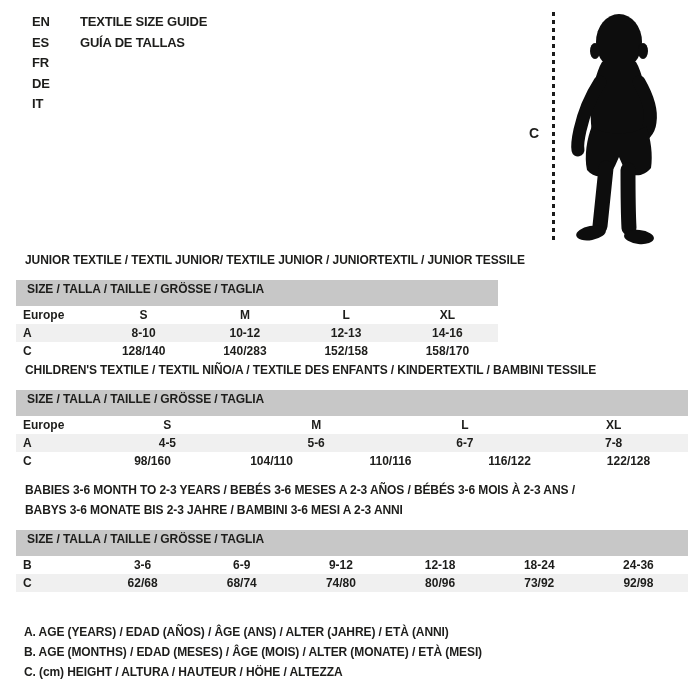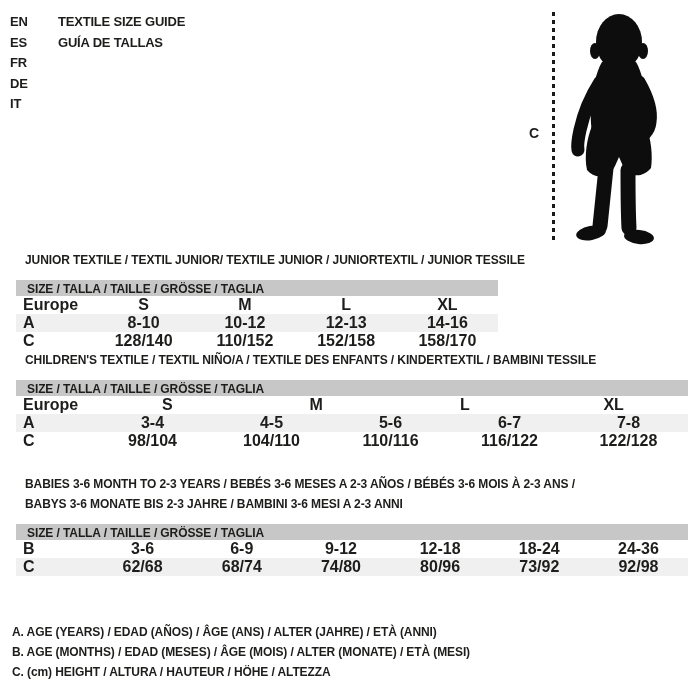--- a/index.html
+++ b/index.html
@@ -8,49 +8,49 @@
     --txt:#1d1d1b;
     --sil:#0d0d0d;
   }
   html,body{margin:0;padding:0;}
   body{
     width:700px;height:700px;background:#ffffff;position:relative;overflow:hidden;
     font-family:"Liberation Sans", sans-serif;color:var(--txt);
     -webkit-font-smoothing:antialiased;
   }
   
-  .lang-block{position:absolute;left:10px;top:12px;}
+  .lang-block{position:absolute;left:32px;top:12px;}
   .lang-row{display:flex;line-height:20.5px;font-size:13px;font-weight:bold;letter-spacing:-0.2px;}
   .lang-code{width:48px;}
   .lang-label{white-space:nowrap;}
   
   .figure-block{position:absolute;left:528px;top:8px;width:160px;height:242px;}
   .measure-label{position:absolute;left:1px;top:117px;font-size:14px;font-weight:bold;}
   .dashed-line{
     position:absolute;left:24px;top:4px;width:3px;height:232px;
     background:repeating-linear-gradient(to bottom,#1a1a1a 0 4px,transparent 4px 8px);
   }
   .toddler-svg{position:absolute;left:34px;top:2px;}
   
   .tables-block{position:absolute;left:16px;top:250px;}
   .size-table.t0{width:482px;}
-  .size-table.t1{width:672px;margin-bottom:24px;}
+  .size-table.t1{width:672px;margin-bottom:10px;}
   .size-table.t2{width:672px;}
   .tbl-title{margin-left:9px;margin-bottom:10px;font-size:12px;font-weight:bold;letter-spacing:-0.1px;}
   .title-line{line-height:20px;white-space:nowrap;}
   .tbl-head{
-    height:16px;line-height:18px;background:var(--header-bg);
+    height:26px;line-height:18px;background:var(--header-bg);
     padding-left:11px;font-size:12px;font-weight:bold;letter-spacing:-0.1px;
   }
-  .tbl-row{display:flex;height:18px;line-height:18px;font-size:16px;font-weight:bold;}
+  .tbl-row{display:flex;height:18px;line-height:18px;font-size:12px;font-weight:bold;}
   .tbl-row.alt{background:var(--alt-bg);}
   .cell.label{width:70px;padding-left:7px;}
   .cell.val{flex:1;text-align:center;}
   
-  .legend-block{position:absolute;left:12px;top:622px;}
+  .legend-block{position:absolute;left:24px;top:622px;}
   .legend-line{line-height:20px;font-size:12px;font-weight:bold;letter-spacing:-0.1px;white-space:nowrap;}
 </style>
 </head>
 <body>
 
 <div class="lang-block" id="langs">
     <div class="lang-row">
       <span class="lang-code">EN</span>
       <span class="lang-label">TEXTILE SIZE GUIDE</span>
     </div>
@@ -105,48 +105,47 @@
       <div class="tbl-row alt">
         <div class="cell label">A</div>
         <div class="cell val">8-10</div>
         <div class="cell val">10-12</div>
         <div class="cell val">12-13</div>
         <div class="cell val">14-16</div>
       </div>
       <div class="tbl-row">
         <div class="cell label">C</div>
         <div class="cell val">128/140</div>
-        <div class="cell val">110/152</div>
+        <div class="cell val">140/283</div>
         <div class="cell val">152/158</div>
         <div class="cell val">158/170</div>
       </div>
     </div>
     <div class="size-table t1">
       <div class="tbl-title">
         <div class="title-line">CHILDREN'S TEXTILE / TEXTIL NIÑO/A / TEXTILE DES ENFANTS / KINDERTEXTIL / BAMBINI TESSILE</div>
       </div>
       <div class="tbl-head">SIZE / TALLA / TAILLE / GRÖSSE / TAGLIA</div>
       <div class="tbl-row">
         <div class="cell label">Europe</div>
         <div class="cell val">S</div>
         <div class="cell val">M</div>
         <div class="cell val">L</div>
         <div class="cell val">XL</div>
       </div>
       <div class="tbl-row alt">
         <div class="cell label">A</div>
-        <div class="cell val">3-4</div>
         <div class="cell val">4-5</div>
         <div class="cell val">5-6</div>
         <div class="cell val">6-7</div>
         <div class="cell val">7-8</div>
       </div>
       <div class="tbl-row">
         <div class="cell label">C</div>
-        <div class="cell val">98/104</div>
+        <div class="cell val">98/160</div>
         <div class="cell val">104/110</div>
         <div class="cell val">110/116</div>
         <div class="cell val">116/122</div>
         <div class="cell val">122/128</div>
       </div>
     </div>
     <div class="size-table t2">
       <div class="tbl-title">
         <div class="title-line">BABIES 3-6 MONTH TO 2-3 YEARS / BEBÉS 3-6 MESES A 2-3 AÑOS / BÉBÉS 3-6 MOIS À 2-3 ANS /</div>
         <div class="title-line">BABYS 3-6 MONATE BIS 2-3 JAHRE / BAMBINI 3-6 MESI A 2-3 ANNI</div>

